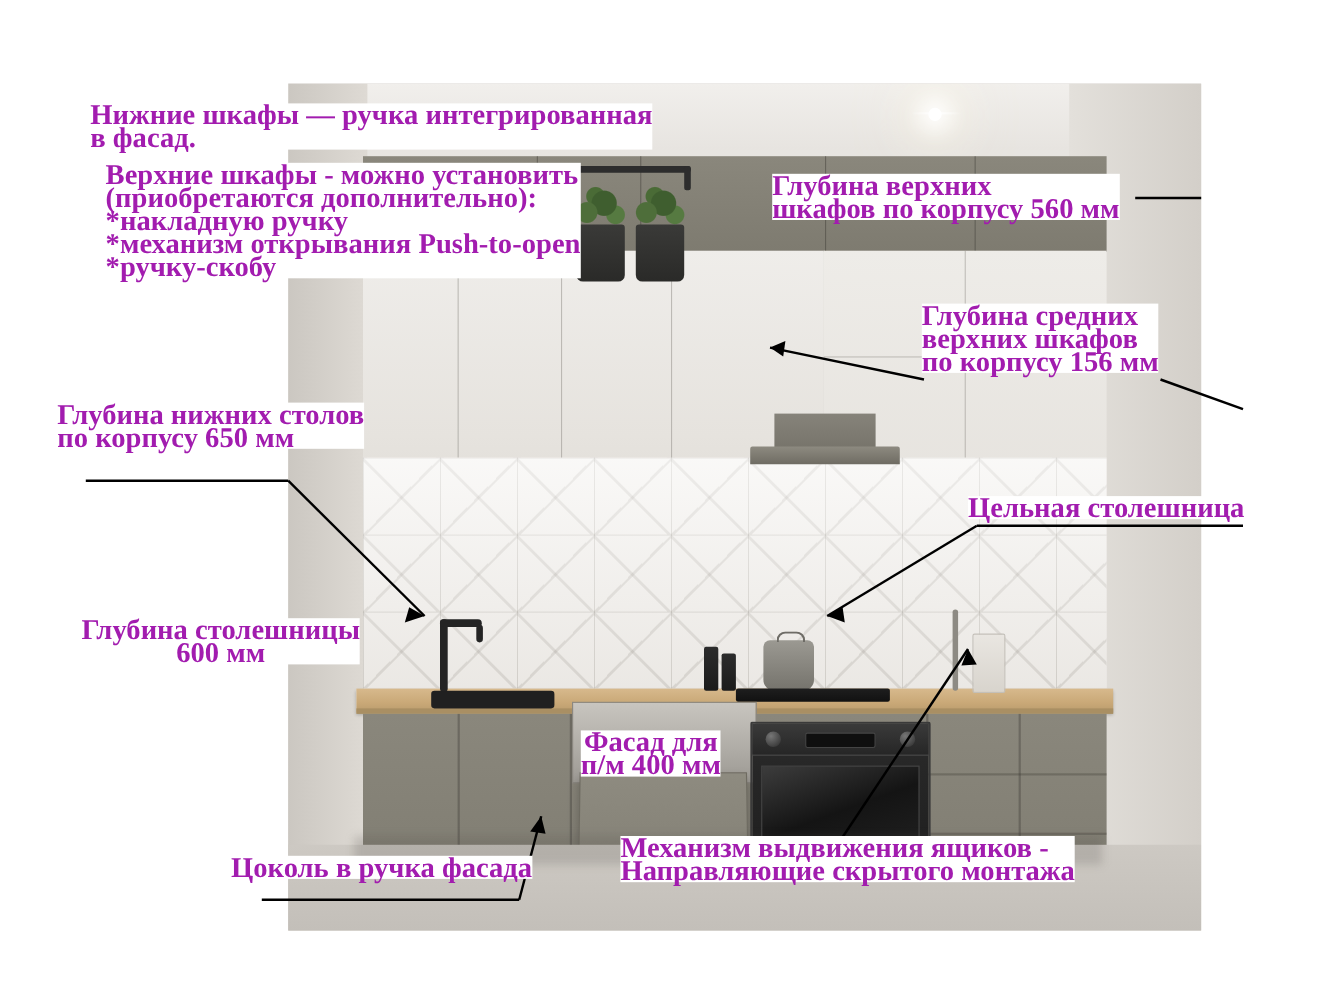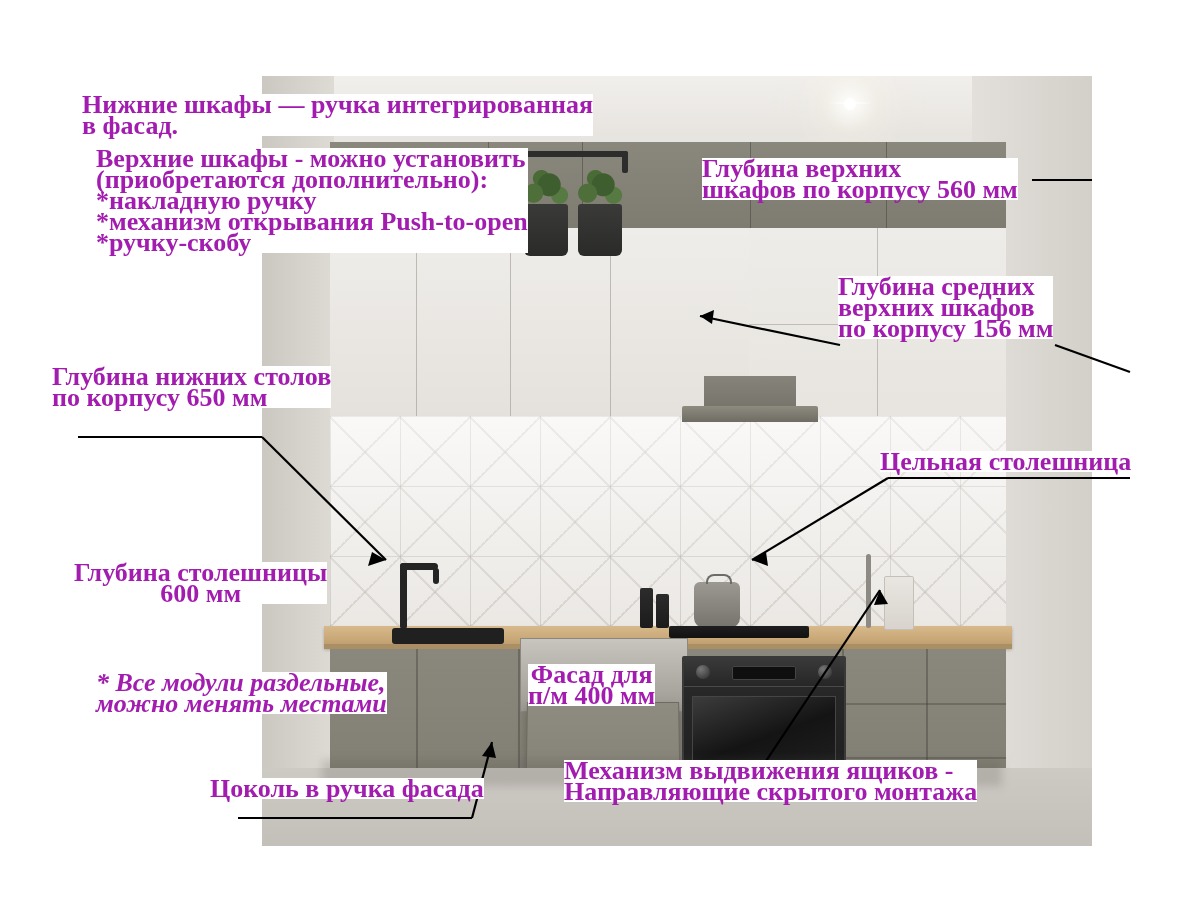--- a/index.html
+++ b/index.html
@@ -495,22 +495,20 @@
 по корпусу 156 мм</div>
 
   <div class="label" style="left:52px; top:366px;">Глубина нижних столов
 по корпусу 650 мм</div>
 
   <div class="label center" style="left:74px; top:522px;margin-top:40px;">Глубина столешницы
 600 мм</div>
 
   <div class="label" style="left:880px; top:451px;">Цельная столешница</div>
 
-  <div class="label italic" style="left:96px; top:672px;">* Все модули раздельные,
-можно менять местами</div>
 
   <div class="label center" style="left:528px; top:664px;">Фасад для
 п/м 400 мм</div>
 
   <div class="label" style="left:564px; top:760px;">Механизм выдвижения ящиков -
 Направляющие скрытого монтажа</div>
 
   <div class="label" style="left:210px; top:778px;">Цоколь в ручка фасада</div>
 
 </div>

